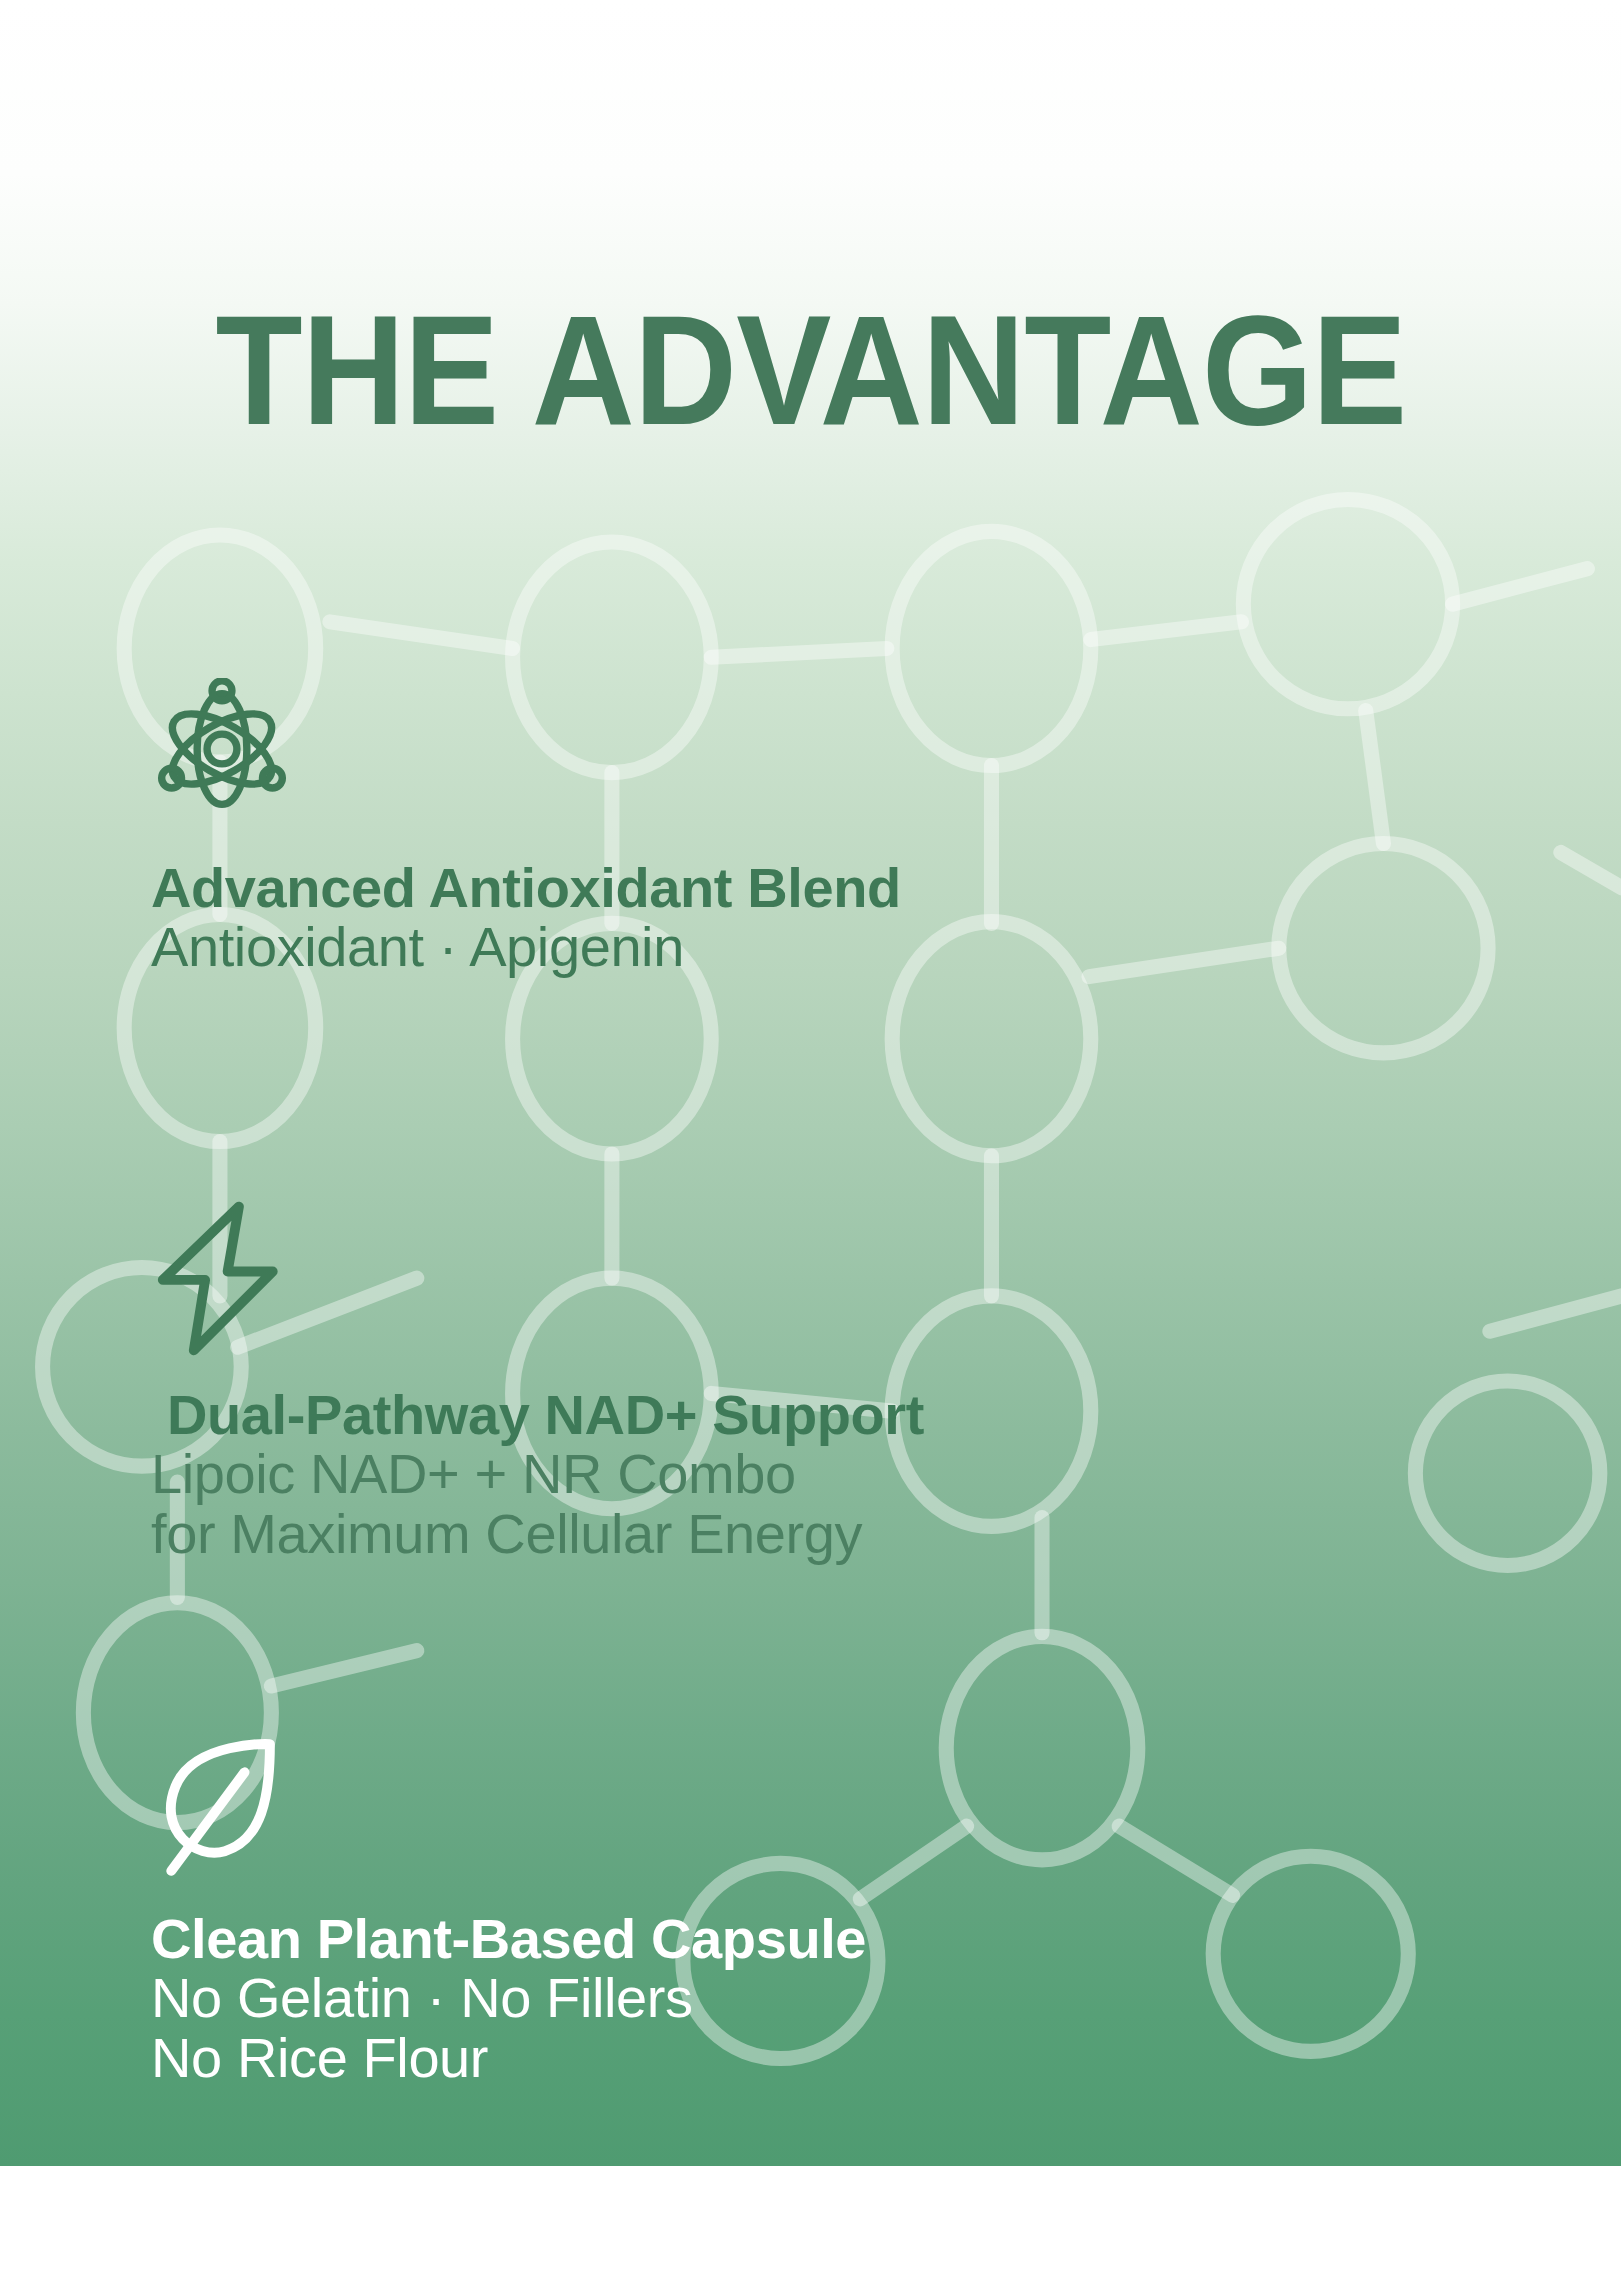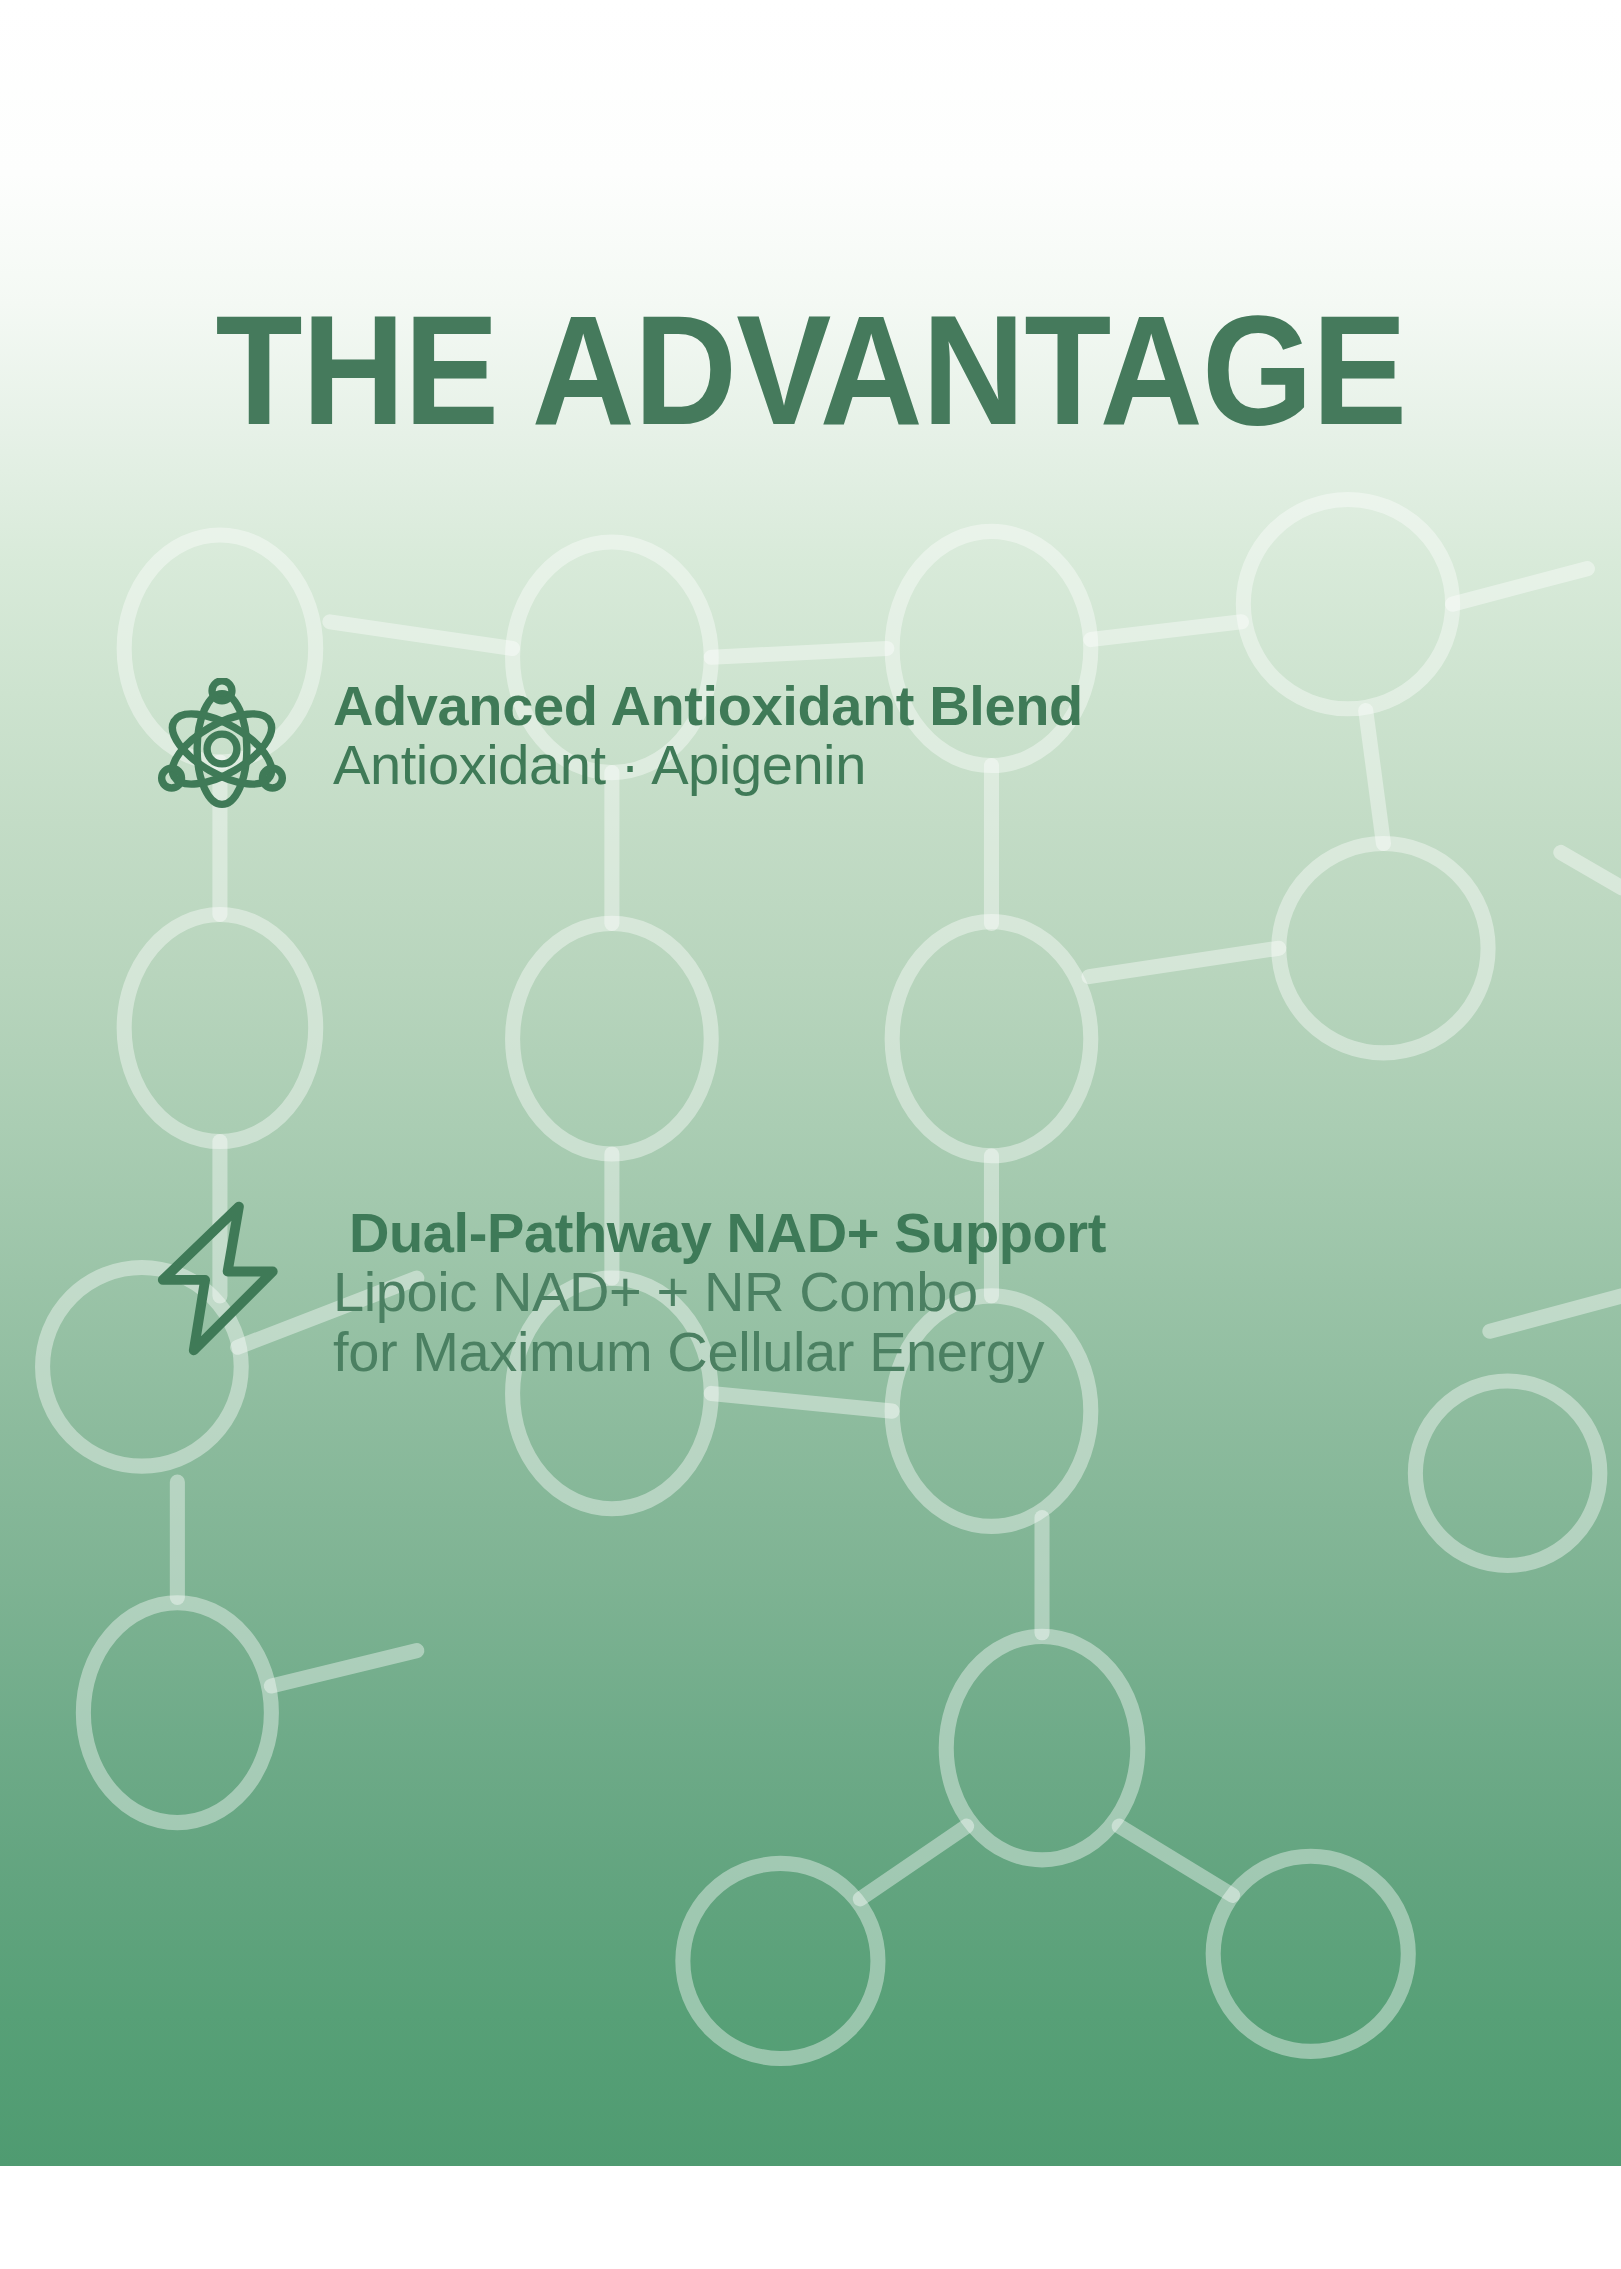--- a/index.html
+++ b/index.html
@@ -64,20 +64,21 @@
     transform:scaleX(0.92);
     white-space:nowrap;
   }
 
   
   .feature {
     position:absolute;
     display:flex;
     align-items:flex-start;
     left:151px;
+    flex-direction:column;
   }
   .feature .icon-wrap {
     width:182px;
     flex:0 0 182px;
     display:flex;
     justify-content:flex-start;
     align-items:flex-start;
   }
   .feature .txt {
     padding-top:1.8px;
@@ -193,15 +194,30 @@
         <path d="M62 4 L8 56 L38 56 L30 106 L86 50 L54 50 Z" fill="none" stroke="#3f7a57" stroke-width="7" stroke-linecap="round" stroke-linejoin="round"></path>
       </svg>
     </div>
     <div class="txt">
       <div class="hl">Dual-Pathway NAD+ Support</div>
       <div class="sub">Lipoic NAD+ + NR Combo</div>
       <div class="sub">for Maximum Cellular Energy</div>
     </div>
   </div>
 
+  <div class="feature" id="feature-3">
+    <div class="icon-wrap">
+      <svg width="142" height="155" viewBox="0 0 100 110" aria-hidden="true">
+        <g fill="none" stroke="#ffffff" stroke-width="7" stroke-linecap="round" stroke-linejoin="round">
+          <path d="M84 10 C84 10 30 8 17 40 C4 72 32 92 52 86 C78 78 84 48 84 10 Z"></path>
+          <path d="M66 30 L14 100"></path>
+        </g>
+      </svg>
+    </div>
+    <div class="txt">
+      <div class="hl">Clean Plant-Based Capsule</div>
+      <div class="sub">No Gelatin · No Fillers</div>
+      <div class="sub">No Rice Flour</div>
+    </div>
+  </div>
 
 </div>
 
 
 </body></html>

